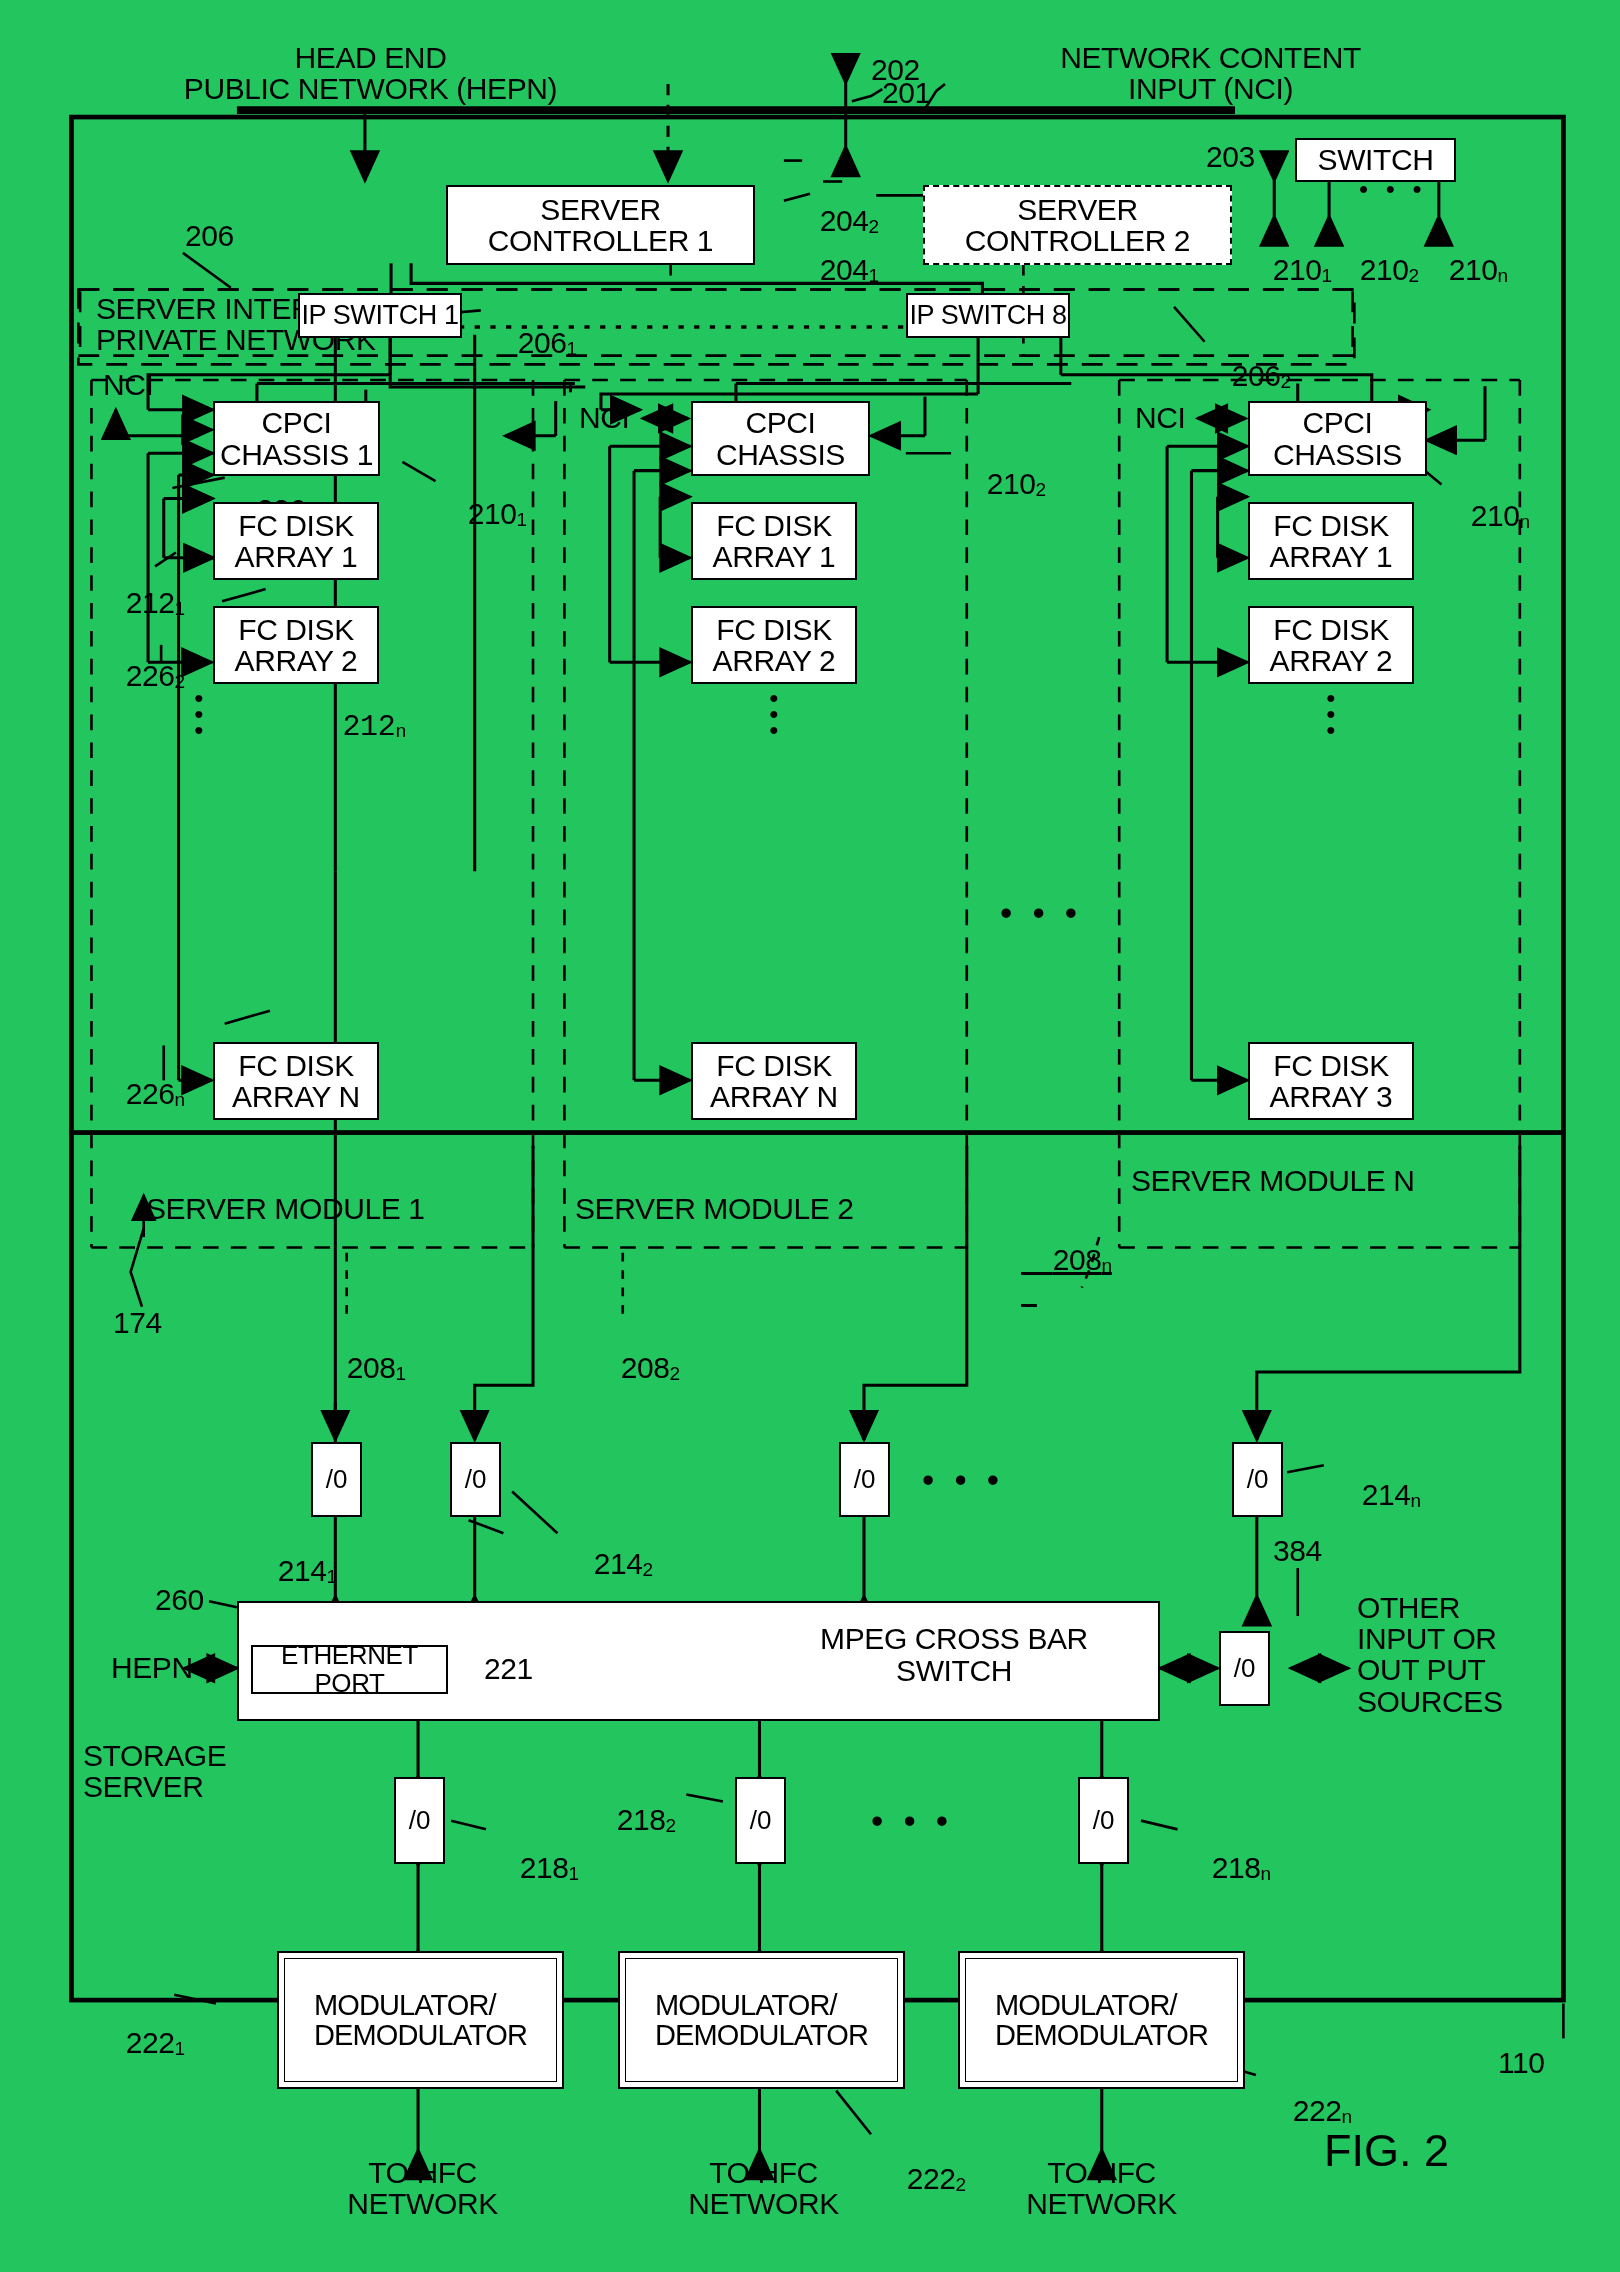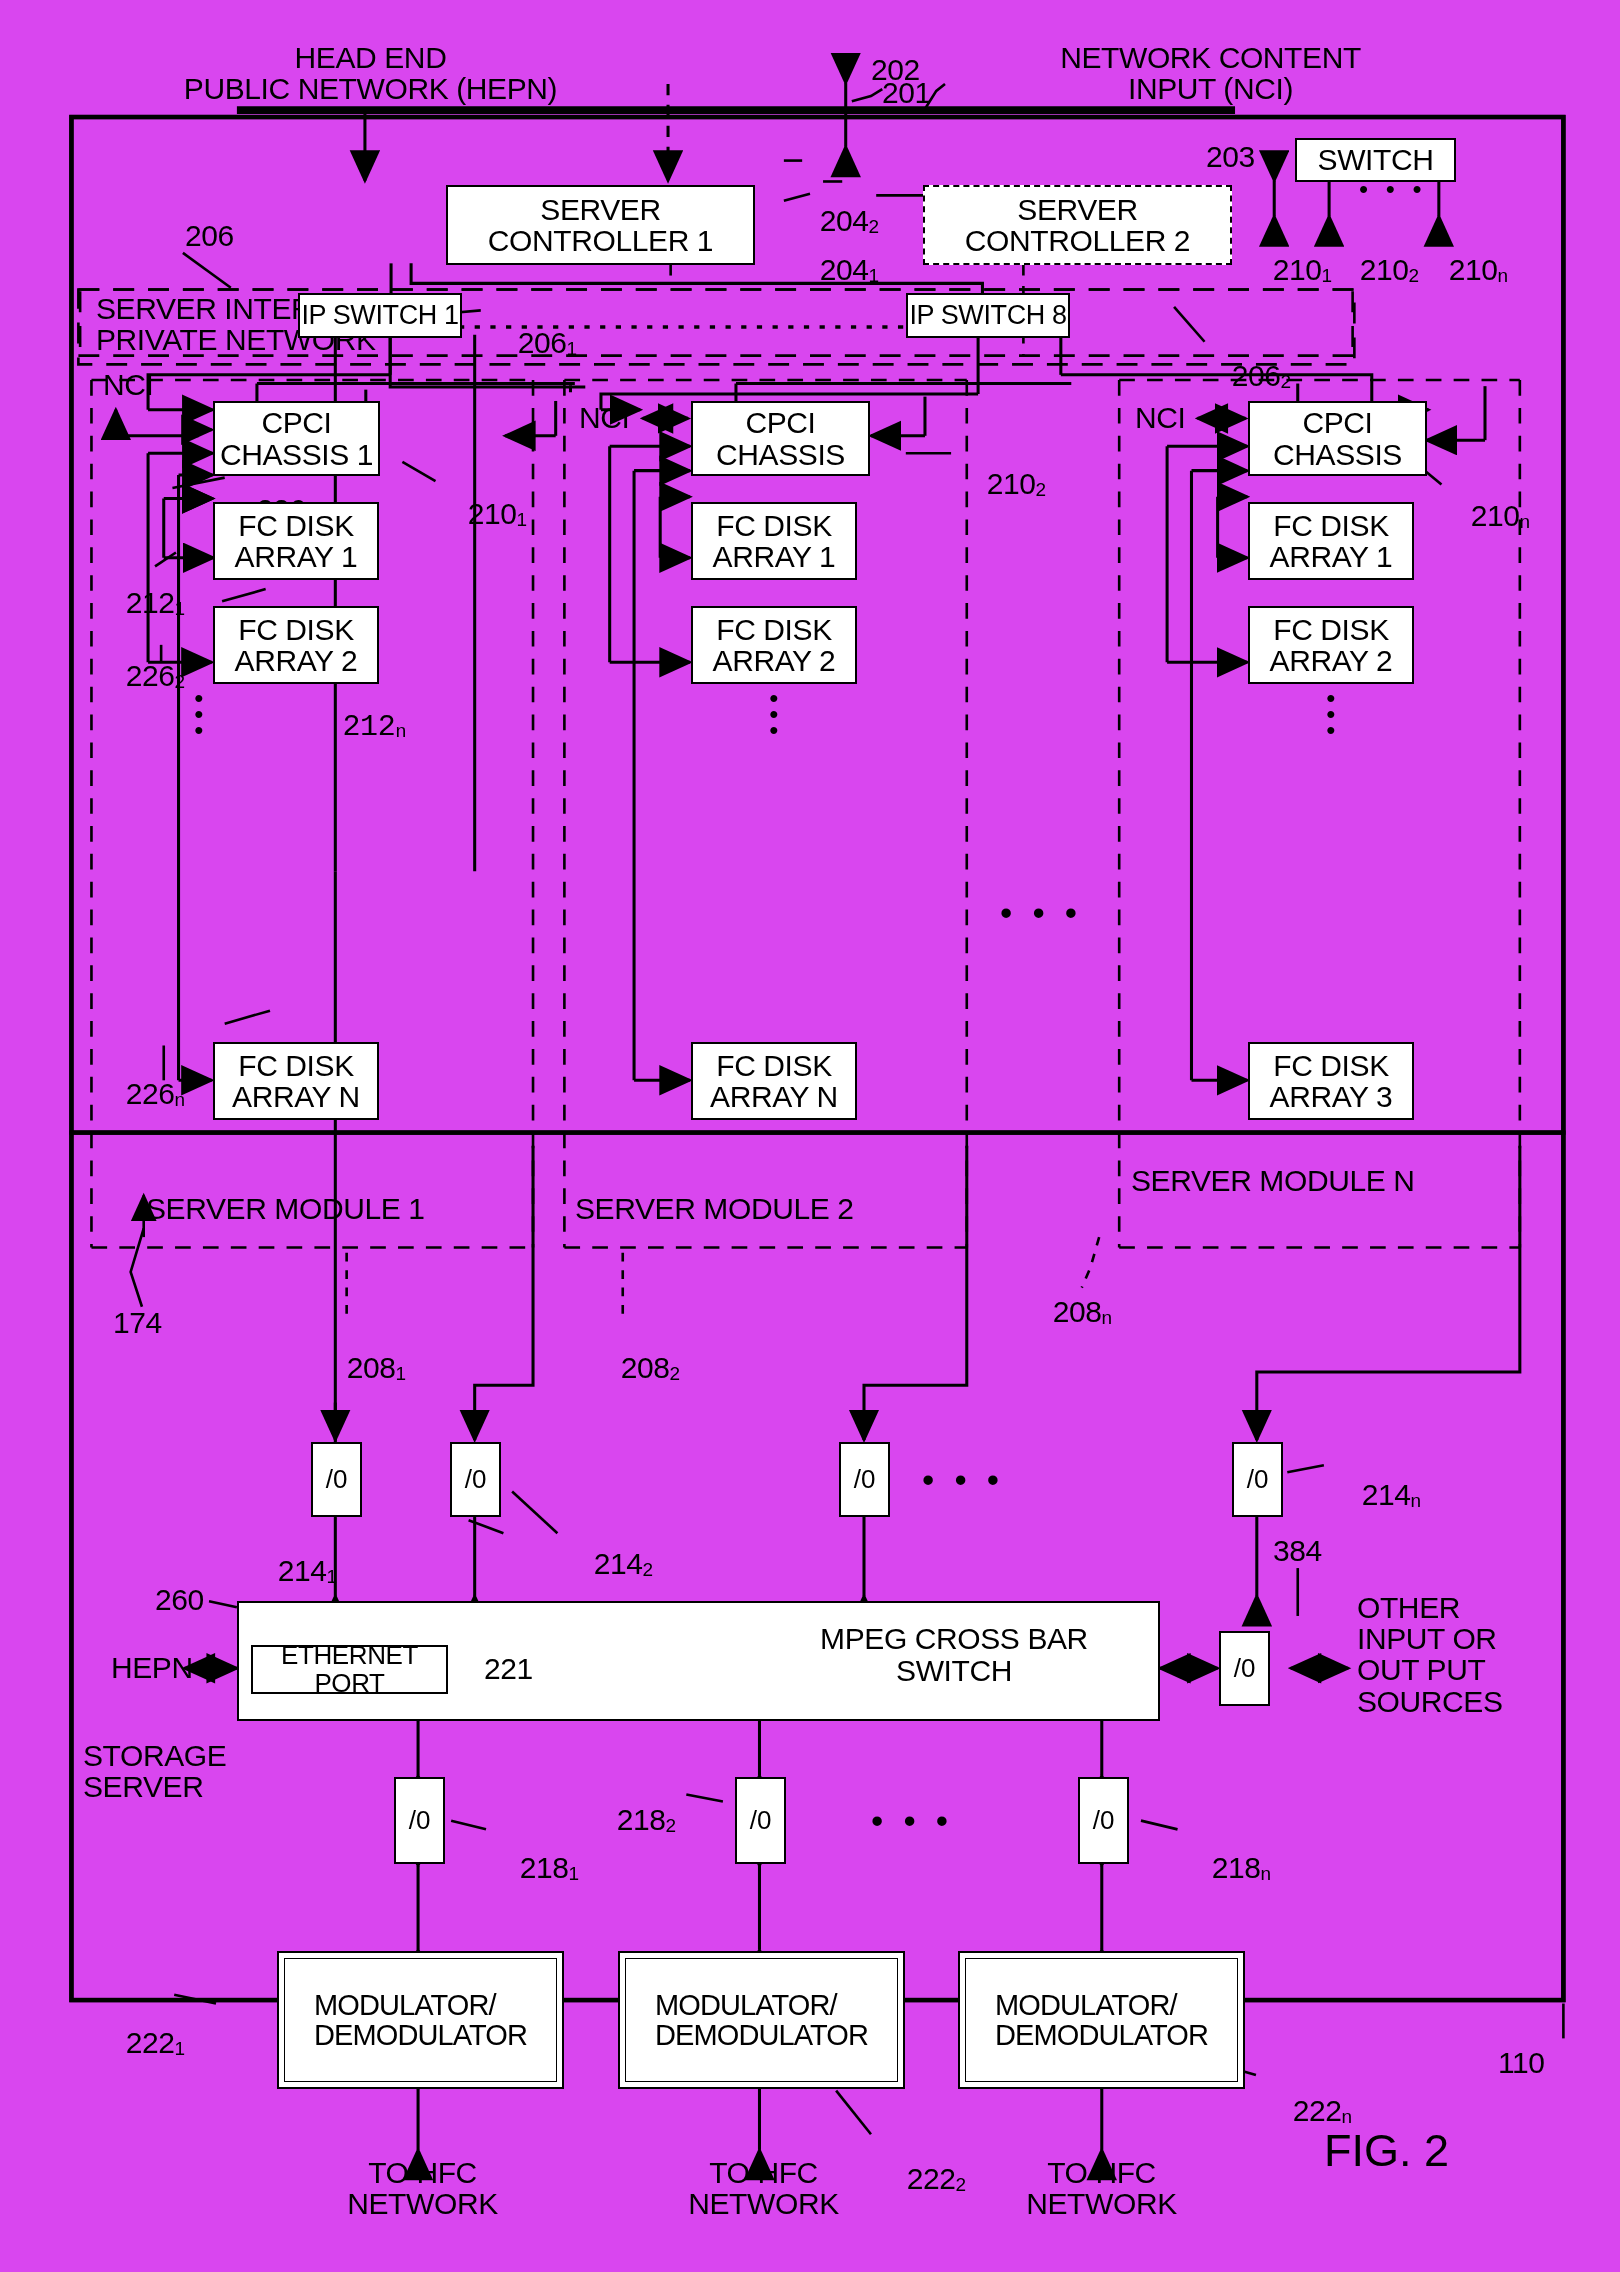--- a/index.html
+++ b/index.html
@@ -1,18 +1,18 @@
 <!DOCTYPE html>
 <html style="font-size:14px"><head>
 <meta charset="utf-8">
 <title>FIG. 2 — Storage Server Block Diagram</title>
 <style>
   html,body{margin:0;padding:0;background:#fff;}
   body{font-family:"Liberation Sans", sans-serif; color:#000;}
-  #stage{position:relative;width:1620px;height:2273px;background:#d946ef;overflow:hidden;}
+  #stage{position:relative;width:1620px;height:2273px;background:#22c55e;overflow:hidden;}
   svg.layer{position:absolute;left:0;top:0;width:1620px;height:2273px;pointer-events:none;}
 
   .lbl{position:absolute;font-family:"Liberation Sans",sans-serif;color:#000;
        line-height:1.04;white-space:pre;letter-spacing:-0.4px;}
   .ttl{font-size:30px;text-align:center;}
   .ref{font-size:30px;}
   .ref sub{font-size:19px;vertical-align:-1.7px;}
 
   .box{position:absolute;border:2.6px solid #000;background:#fff;
        display:flex;align-items:center;justify-content:center;text-align:center;
@@ -388,21 +388,21 @@
   <div class="box" style="left: 1248px; top: 502px; width: 166px; height: 78px; white-space: pre-line;">FC DISK
 ARRAY 1</div>
   <div class="box" style="left: 1248px; top: 606px; width: 166px; height: 78px; white-space: pre-line;">FC DISK
 ARRAY 2</div>
   <div class="vdots" style="left: 1322px; top: 690px; width: 17.4px; white-space: pre-line;">•
 •
 •</div>
   <div class="box" style="left: 1248px; top: 1042px; width: 166px; height: 78px; white-space: pre-line;">FC DISK
 ARRAY 3</div>
   <div class="lbl" style="left:1131px;top:1165px;font-size:30px;">SERVER MODULE N</div>
-  <div class="lbl ref" style="left:1021px;top:1265px;">
+  <div class="lbl ref" style="left:1021px;top:1213px;text-decoration:underline;">
     <span>208</span><sub>n</sub>
   </div>
 
   <div class="io" style="left:311px;top:1442px;width:51px;height:75px;">/0</div>
   <div class="lbl ref" style="left:246px;top:1524px;">
     <span>214</span><sub>1</sub>
   </div>
 
   <div class="io" style="left:450px;top:1442px;width:51px;height:75px;">/0</div>
   <div class="lbl ref" style="left:562px;top:1517px;">

